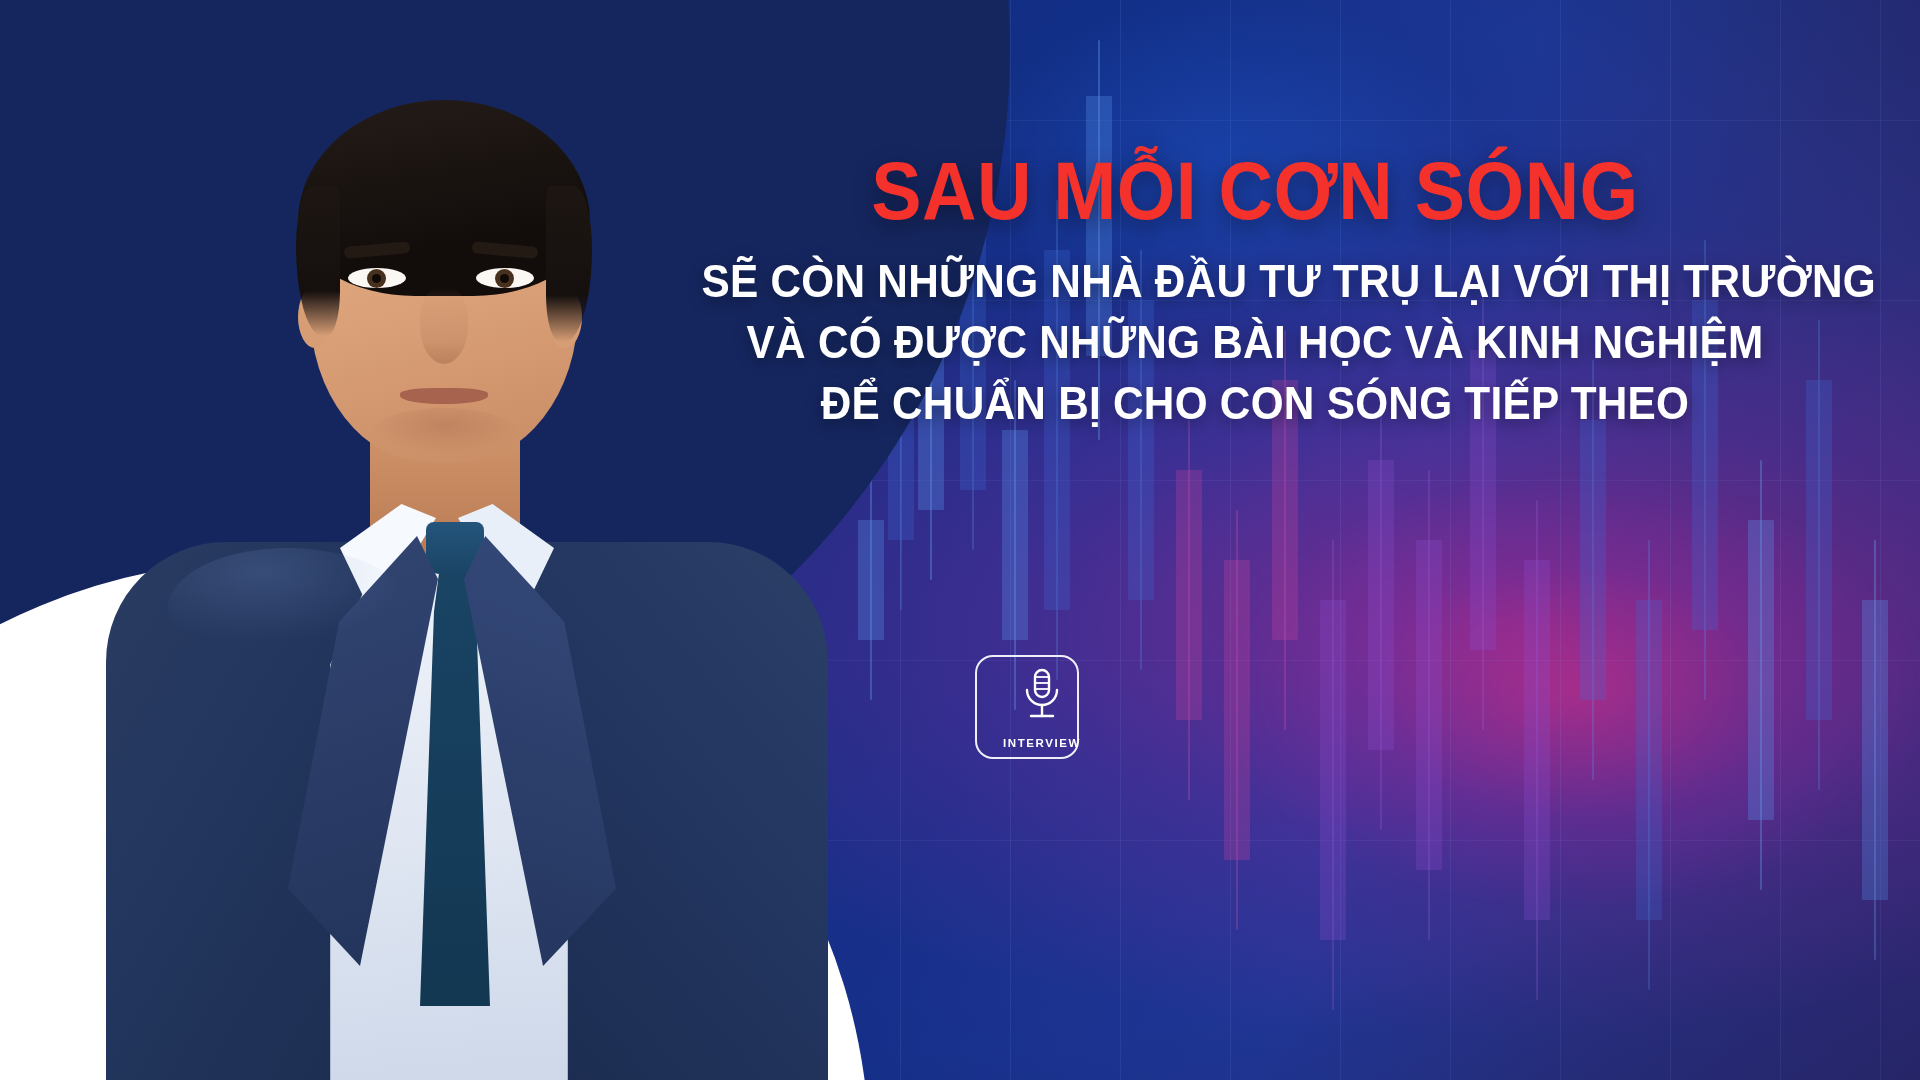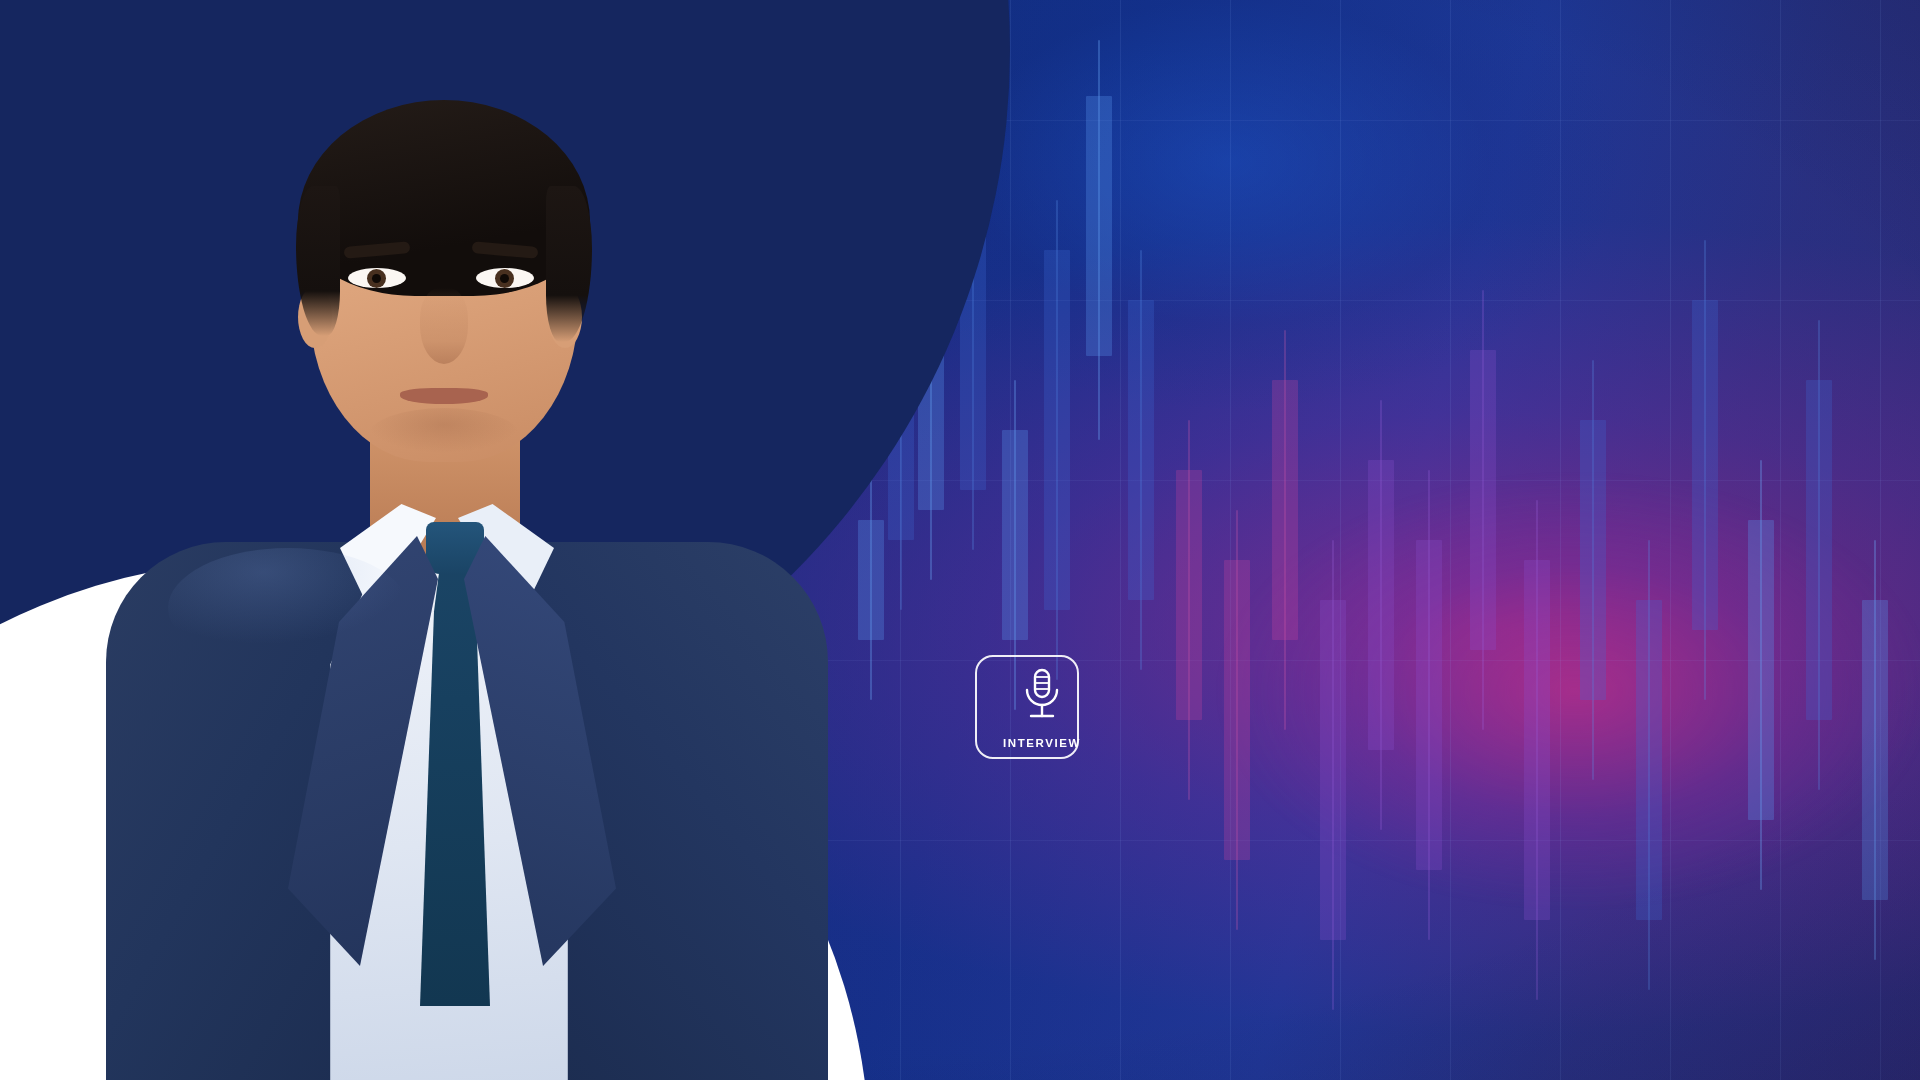--- a/index.html
+++ b/index.html
@@ -344,20 +344,26 @@
     </div>
     <div class="eye r">
       <div class="iris"></div>
       <div class="pupil"></div>
     </div>
     <div class="nose"></div>
     <div class="mouth"></div>
     <div class="chin-shadow"></div>
   </div>
 
+  <div class="text-block">
+    <h1 class="headline">SAU MỖI CƠN SÓNG</h1>
+    <p class="subline">SẼ CÒN NHỮNG NHÀ ĐẦU TƯ TRỤ LẠI VỚI THỊ TRƯỜNG</p>
+    <p class="subline">VÀ CÓ ĐƯỢC NHỮNG BÀI HỌC VÀ KINH NGHIỆM</p>
+    <p class="subline">ĐỂ CHUẨN BỊ CHO CON SÓNG TIẾP THEO</p>
+  </div>
 
   <div class="attrib">
     <div class="mic-badge">
       <span>
         <svg width="46" height="58" viewBox="0 0 46 58" fill="none">
           <rect x="16" y="4" width="14" height="27" rx="7" stroke="#ffffff" stroke-width="2.4"></rect>
           <line x1="16" y1="11" x2="30" y2="11" stroke="#ffffff" stroke-width="1.8"></line>
           <line x1="16" y1="17" x2="30" y2="17" stroke="#ffffff" stroke-width="1.8"></line>
           <line x1="16" y1="23" x2="30" y2="23" stroke="#ffffff" stroke-width="1.8"></line>
           <path d="M8 24c0 8.3 6.7 15 15 15s15-6.7 15-15" stroke="#ffffff" stroke-width="2.4" stroke-linecap="round"></path>

